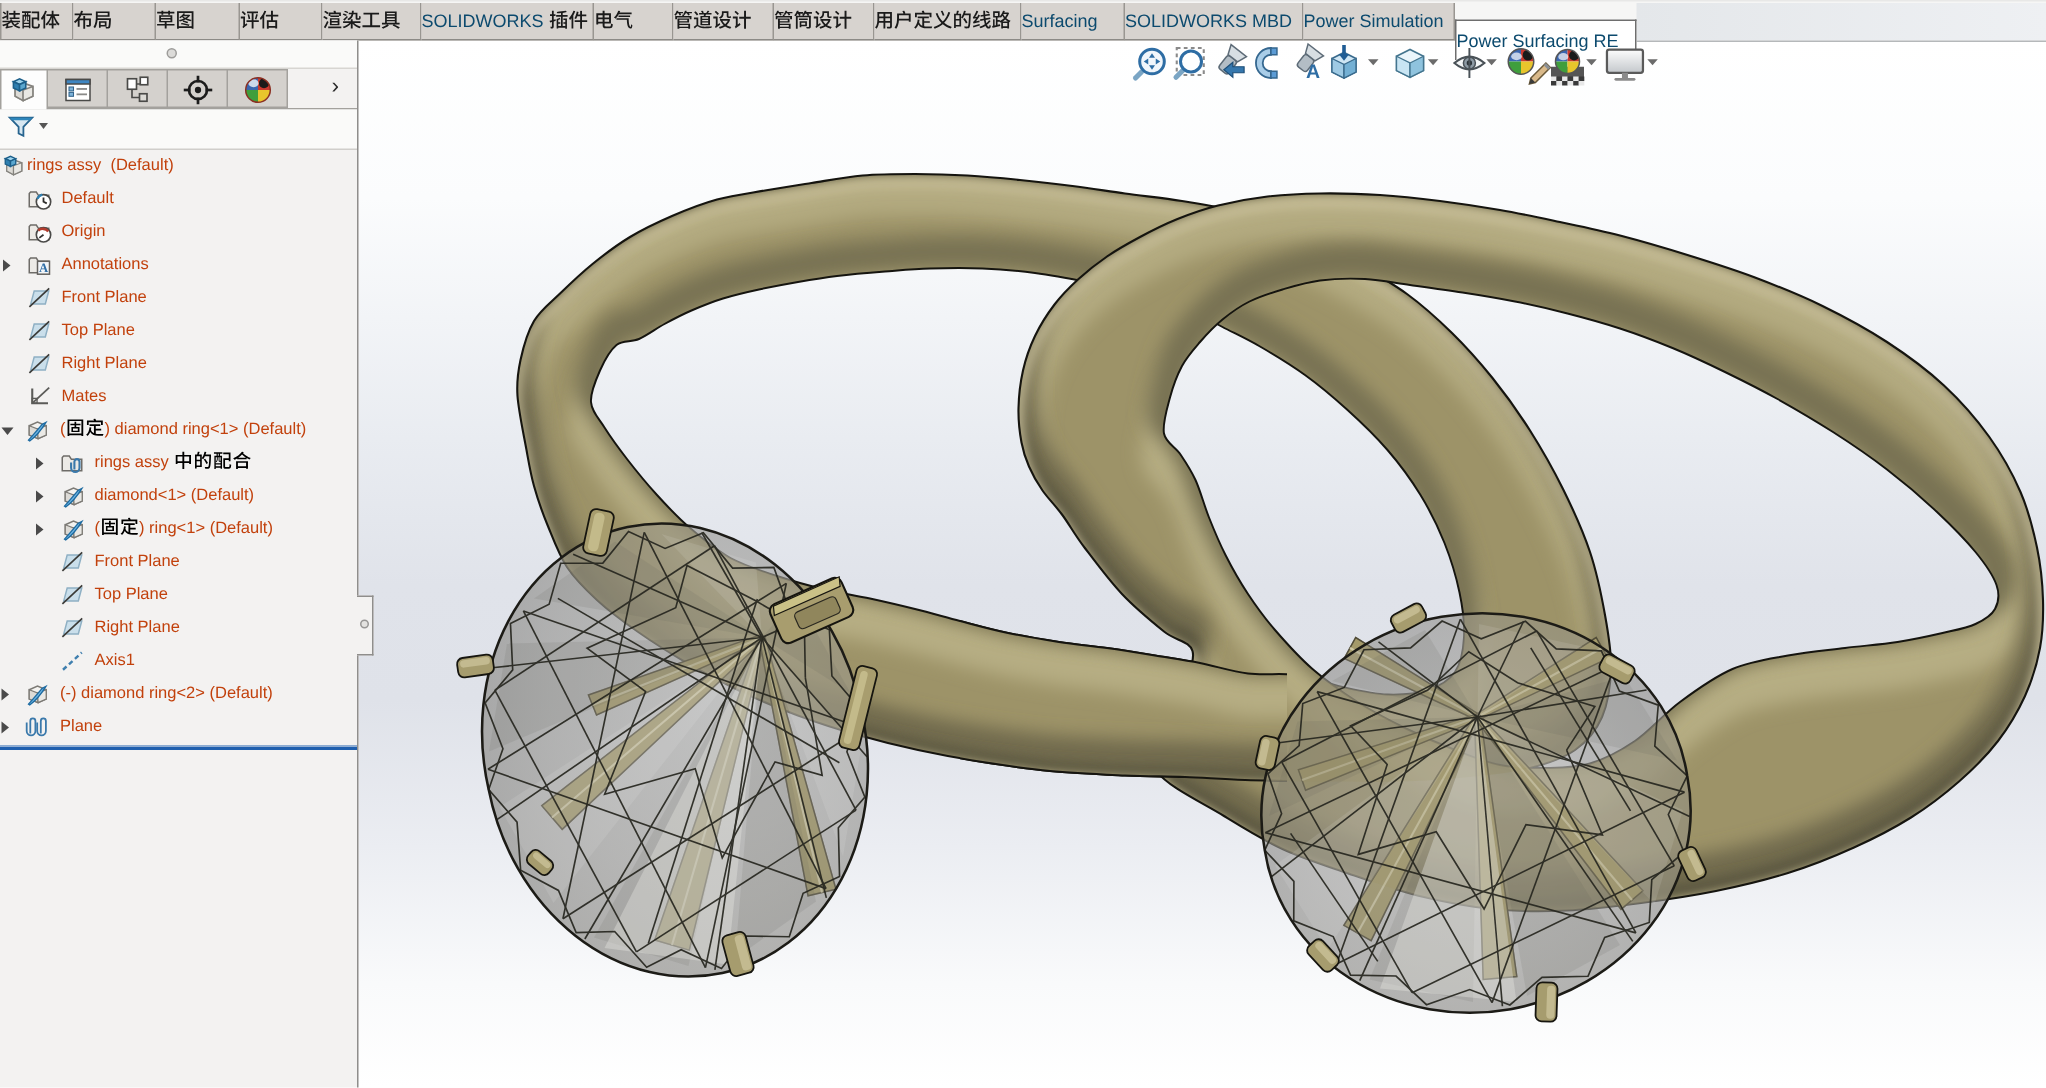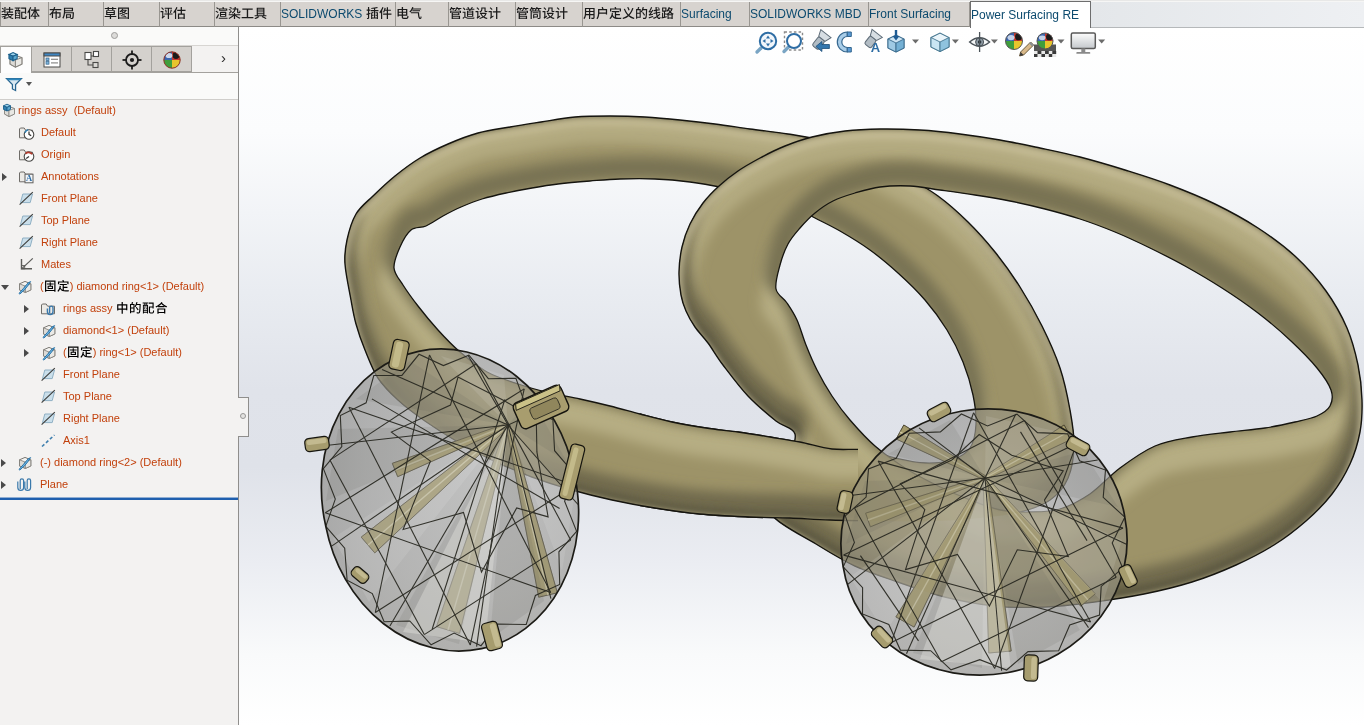--- a/index.html
+++ b/index.html
@@ -1,18 +1,18 @@
 <!DOCTYPE html>
 <html><head><meta charset="utf-8"><title>SW</title><style>
 *{margin:0;padding:0;box-sizing:border-box}
 html,body{width:1364px;height:725px;overflow:hidden;font-family:"Liberation Sans",sans-serif;background:#fff}
 #tabbar{position:absolute;left:0;top:0;width:1364px;height:27px;background:#f6f6f5;border-top:1px solid #e8e8e7}
 #tabbar .tab{position:absolute;top:1px;height:25px;background:#d7d3cf;border-right:1px solid #999691;border-bottom:1px solid #8c8a86;color:#0c4a6e;font-size:12px;text-align:left;line-height:25px;white-space:nowrap;overflow:hidden}
 #tabbar .tab:first-child{border-left:1px solid #999691}
-#tabbar .tab.active{background:#ffffff;border:1px solid #6e6e6e;border-bottom:none;z-index:2;top:0;height:27px;line-height:26px}
+#tabbar .tab.active{background:#ffffff;border:1px solid #6e6e6e;border-bottom:none;z-index:2;top:12px;height:27px;line-height:26px}
 #tabbar::after{content:"";position:absolute;left:1091px;right:0;top:1px;height:25px;background:linear-gradient(90deg,#e4e7ea,#eef0f3);border-bottom:1px solid #b5b8ba}
 #panel{position:absolute;left:0;top:27px;width:239px;height:698px;background:#f3f2f1;border-right:1px solid #8f8e8c}
 #phandle{position:absolute;left:0;top:0;width:238px;height:19px;background:#fafaf9;border-bottom:1px solid #d7d5d2}
 #pcircle{position:absolute;left:111px;top:5px;width:7px;height:7px;border-radius:50%;background:#dcdbd9;border:1px solid #9d9c9a}
 #ptabs{position:absolute;left:0;top:19px;width:238px;height:27px;background:#f3f2f1}
 .ptab{position:absolute;top:0;height:26px;background:#d4d1cd;border:1px solid #a3a19d;border-left:none;text-align:center;padding-top:3px}
 .ptab:first-child{border-left:1px solid #a3a19d}
 .ptab.pactive{background:#fdfdfd;border-bottom:1px solid #fdfdfd}
 #ptabs{border-bottom:1px solid #a3a19d}
 .ptab.pactive{border-bottom:none;height:27px}
@@ -535,21 +535,21 @@
         <path transform="translate(0.0,11.0) scale(0.0130,-0.0130)" d="M400 818C437 741 483 638 501 572L588 607C567 673 522 771 483 848ZM786 770C727 581 638 413 504 276C381 400 288 552 227 721L138 694C209 506 305 341 432 209C325 120 193 48 32 -2C49 -24 72 -61 83 -85C252 -29 388 48 500 143C612 44 746 -33 903 -82C917 -57 947 -17 968 3C817 47 685 119 574 212C718 358 813 537 883 741Z"></path>
       </svg><svg width="13" height="13" viewBox="0 0 13 13" style="vertical-align:middle;position:relative;top:-1px" fill="#1b1b1b">
         <path transform="translate(0.0,11.0) scale(0.0130,-0.0130)" d="M545 415C598 342 663 243 692 182L772 232C740 291 672 387 619 457ZM593 846C562 714 508 580 442 493V683H279C296 726 316 779 332 829L229 846C223 797 208 732 195 683H81V-57H168V20H442V484C464 470 500 446 515 432C548 478 580 536 608 601H845C833 220 819 68 788 34C776 21 765 18 745 18C720 18 660 18 595 24C613 -2 625 -42 627 -68C684 -71 744 -72 779 -68C817 -63 842 -54 867 -20C908 30 920 187 935 643C935 655 935 688 935 688H642C658 733 672 779 684 825ZM168 599H355V409H168ZM168 105V327H355V105Z"></path>
       </svg><svg width="13" height="13" viewBox="0 0 13 13" style="vertical-align:middle;position:relative;top:-1px" fill="#1b1b1b">
         <path transform="translate(0.0,11.0) scale(0.0130,-0.0130)" d="M51 62 71 -29C165 1 286 40 402 78L388 156C263 120 135 82 51 62ZM705 779C751 754 811 714 841 686L897 744C867 770 806 807 760 830ZM73 419C88 427 112 432 219 445C180 389 145 345 127 327C96 289 74 266 50 261C61 237 75 195 79 177C102 190 139 200 387 250C385 269 386 305 389 329L208 298C281 384 352 486 412 589L334 638C315 601 294 563 272 528L164 519C223 600 279 702 320 800L232 842C194 725 123 599 101 567C79 534 62 512 42 507C53 482 68 437 73 419ZM876 350C840 294 793 242 738 196C725 244 713 299 704 360L948 406L933 489L692 445C688 481 684 520 681 559L921 596L905 679L676 645C673 710 671 778 672 847H579C579 774 581 702 585 631L432 608L448 523L590 545C593 505 597 466 601 428L412 393L427 308L613 343C625 267 640 198 658 138C575 84 479 40 378 10C400 -11 424 -44 436 -68C526 -36 612 5 690 55C730 -31 783 -82 851 -82C925 -82 952 -50 968 67C947 77 918 97 899 119C895 34 885 9 861 9C826 9 794 46 767 110C842 169 906 236 955 313Z"></path>
       </svg><svg width="13" height="13" viewBox="0 0 13 13" style="vertical-align:middle;position:relative;top:-1px" fill="#1b1b1b">
         <path transform="translate(0.0,11.0) scale(0.0130,-0.0130)" d="M168 723H331V568H168ZM33 51 49 -40C159 -14 306 21 445 56L436 140L310 111V270H428C439 256 449 241 455 230L499 250V-82H586V-46H810V-79H901V250L920 242C933 267 960 304 979 322C893 352 819 399 759 453C821 528 871 618 903 723L843 749L826 745H655C666 771 675 797 684 823L594 845C558 730 495 619 419 546V804H84V486H225V92L159 77V402H81V60ZM586 36V203H810V36ZM785 664C762 611 732 562 696 517C660 559 630 604 608 647L617 664ZM559 283C609 313 656 348 699 390C740 350 786 314 838 283ZM640 455C577 393 504 345 428 312V353H310V486H419V532C440 516 470 491 483 476C510 503 536 535 561 571C583 532 609 493 640 455Z"></path>
       </svg></div>
     <div class="tab" style="left:681px;width:69px"><span>Surfacing</span></div>
     <div class="tab" style="left:750px;width:119px"><span>SOLIDWORKS MBD</span></div>
-    <div class="tab" style="left:869px;width:101px"><span>Front Surfacing</span></div>
+    <div class="tab" style="left:869px;width:101px"><span>Power Simulation</span></div>
     <div class="tab active" style="left:970px;width:121px"><span>Power Surfacing RE</span></div>
   </div>
 
 <div id="panel">
  <div id="phandle">
       <span id="pcircle"></span>
     </div>
  <div id="ptabs">
       <div class="ptab pactive" style="left:0px;width:32px"><svg width="20" height="20" viewBox="0 0 17 17">
 <path d="M3.5,6.5 L8,4.5 L13.5,6.5 L13.5,12 L8,14.5 L3.5,12 Z" fill="#f2f1ee" stroke="#85837e" stroke-width="1"></path>

